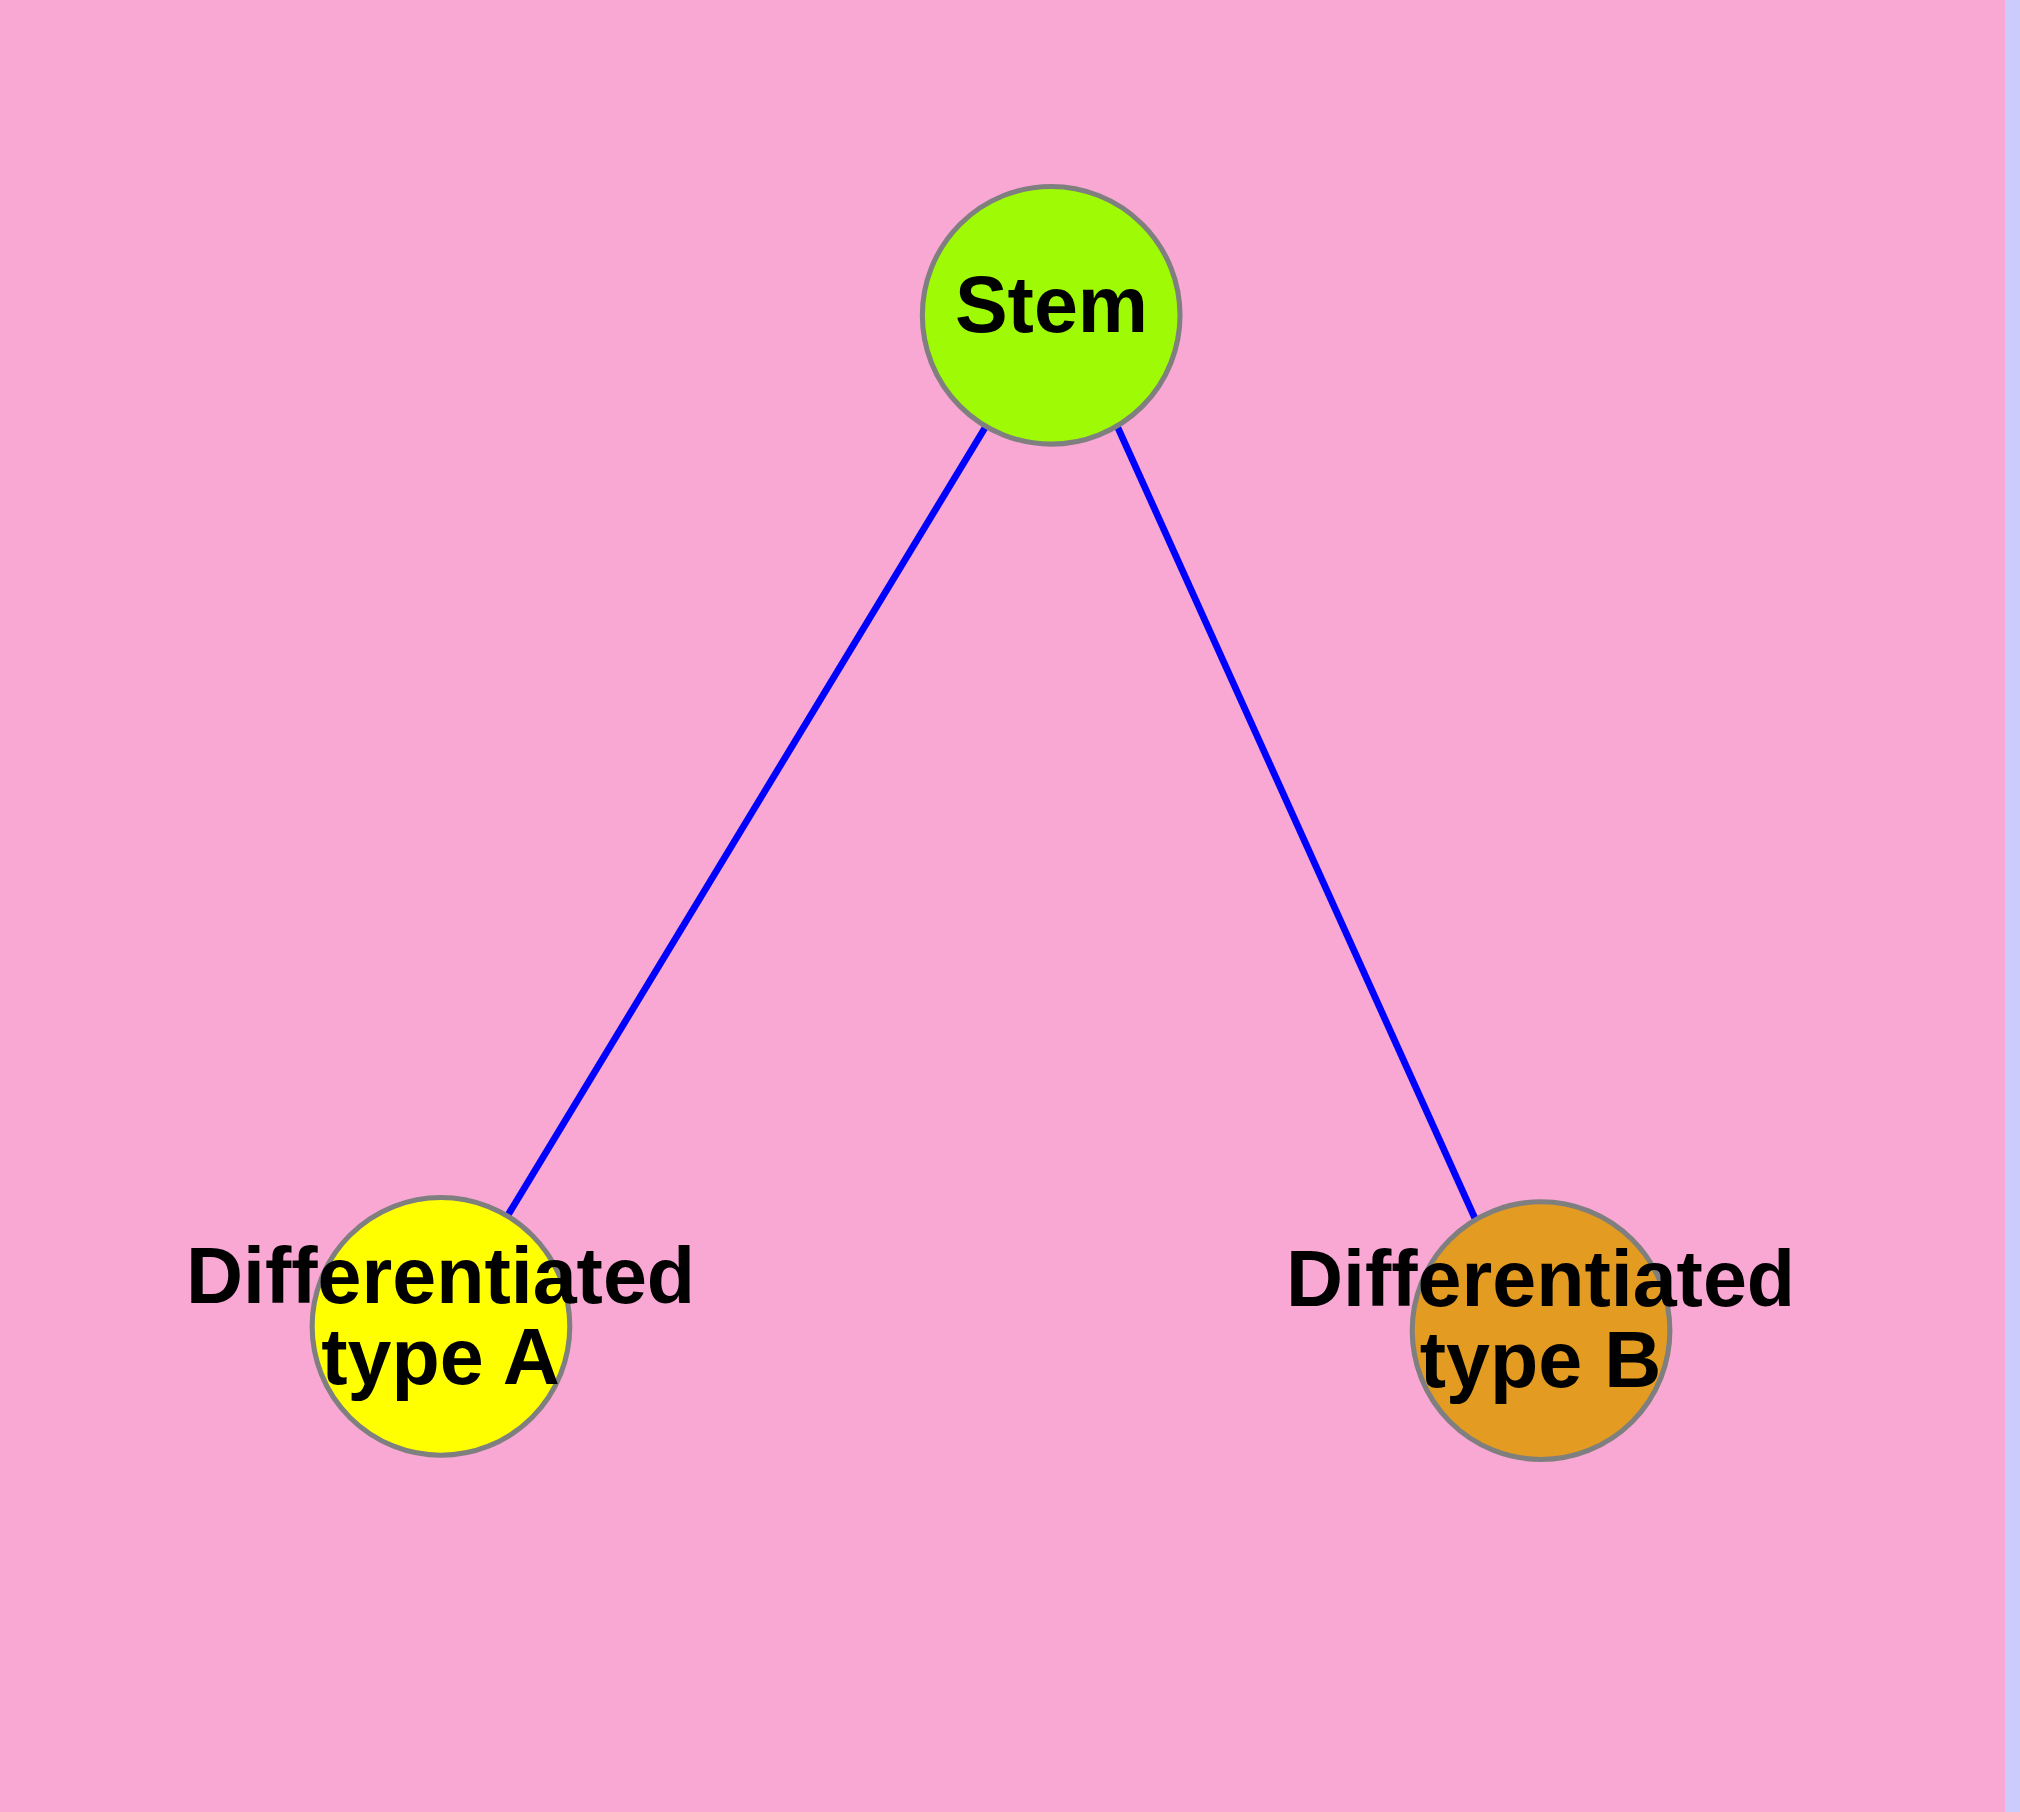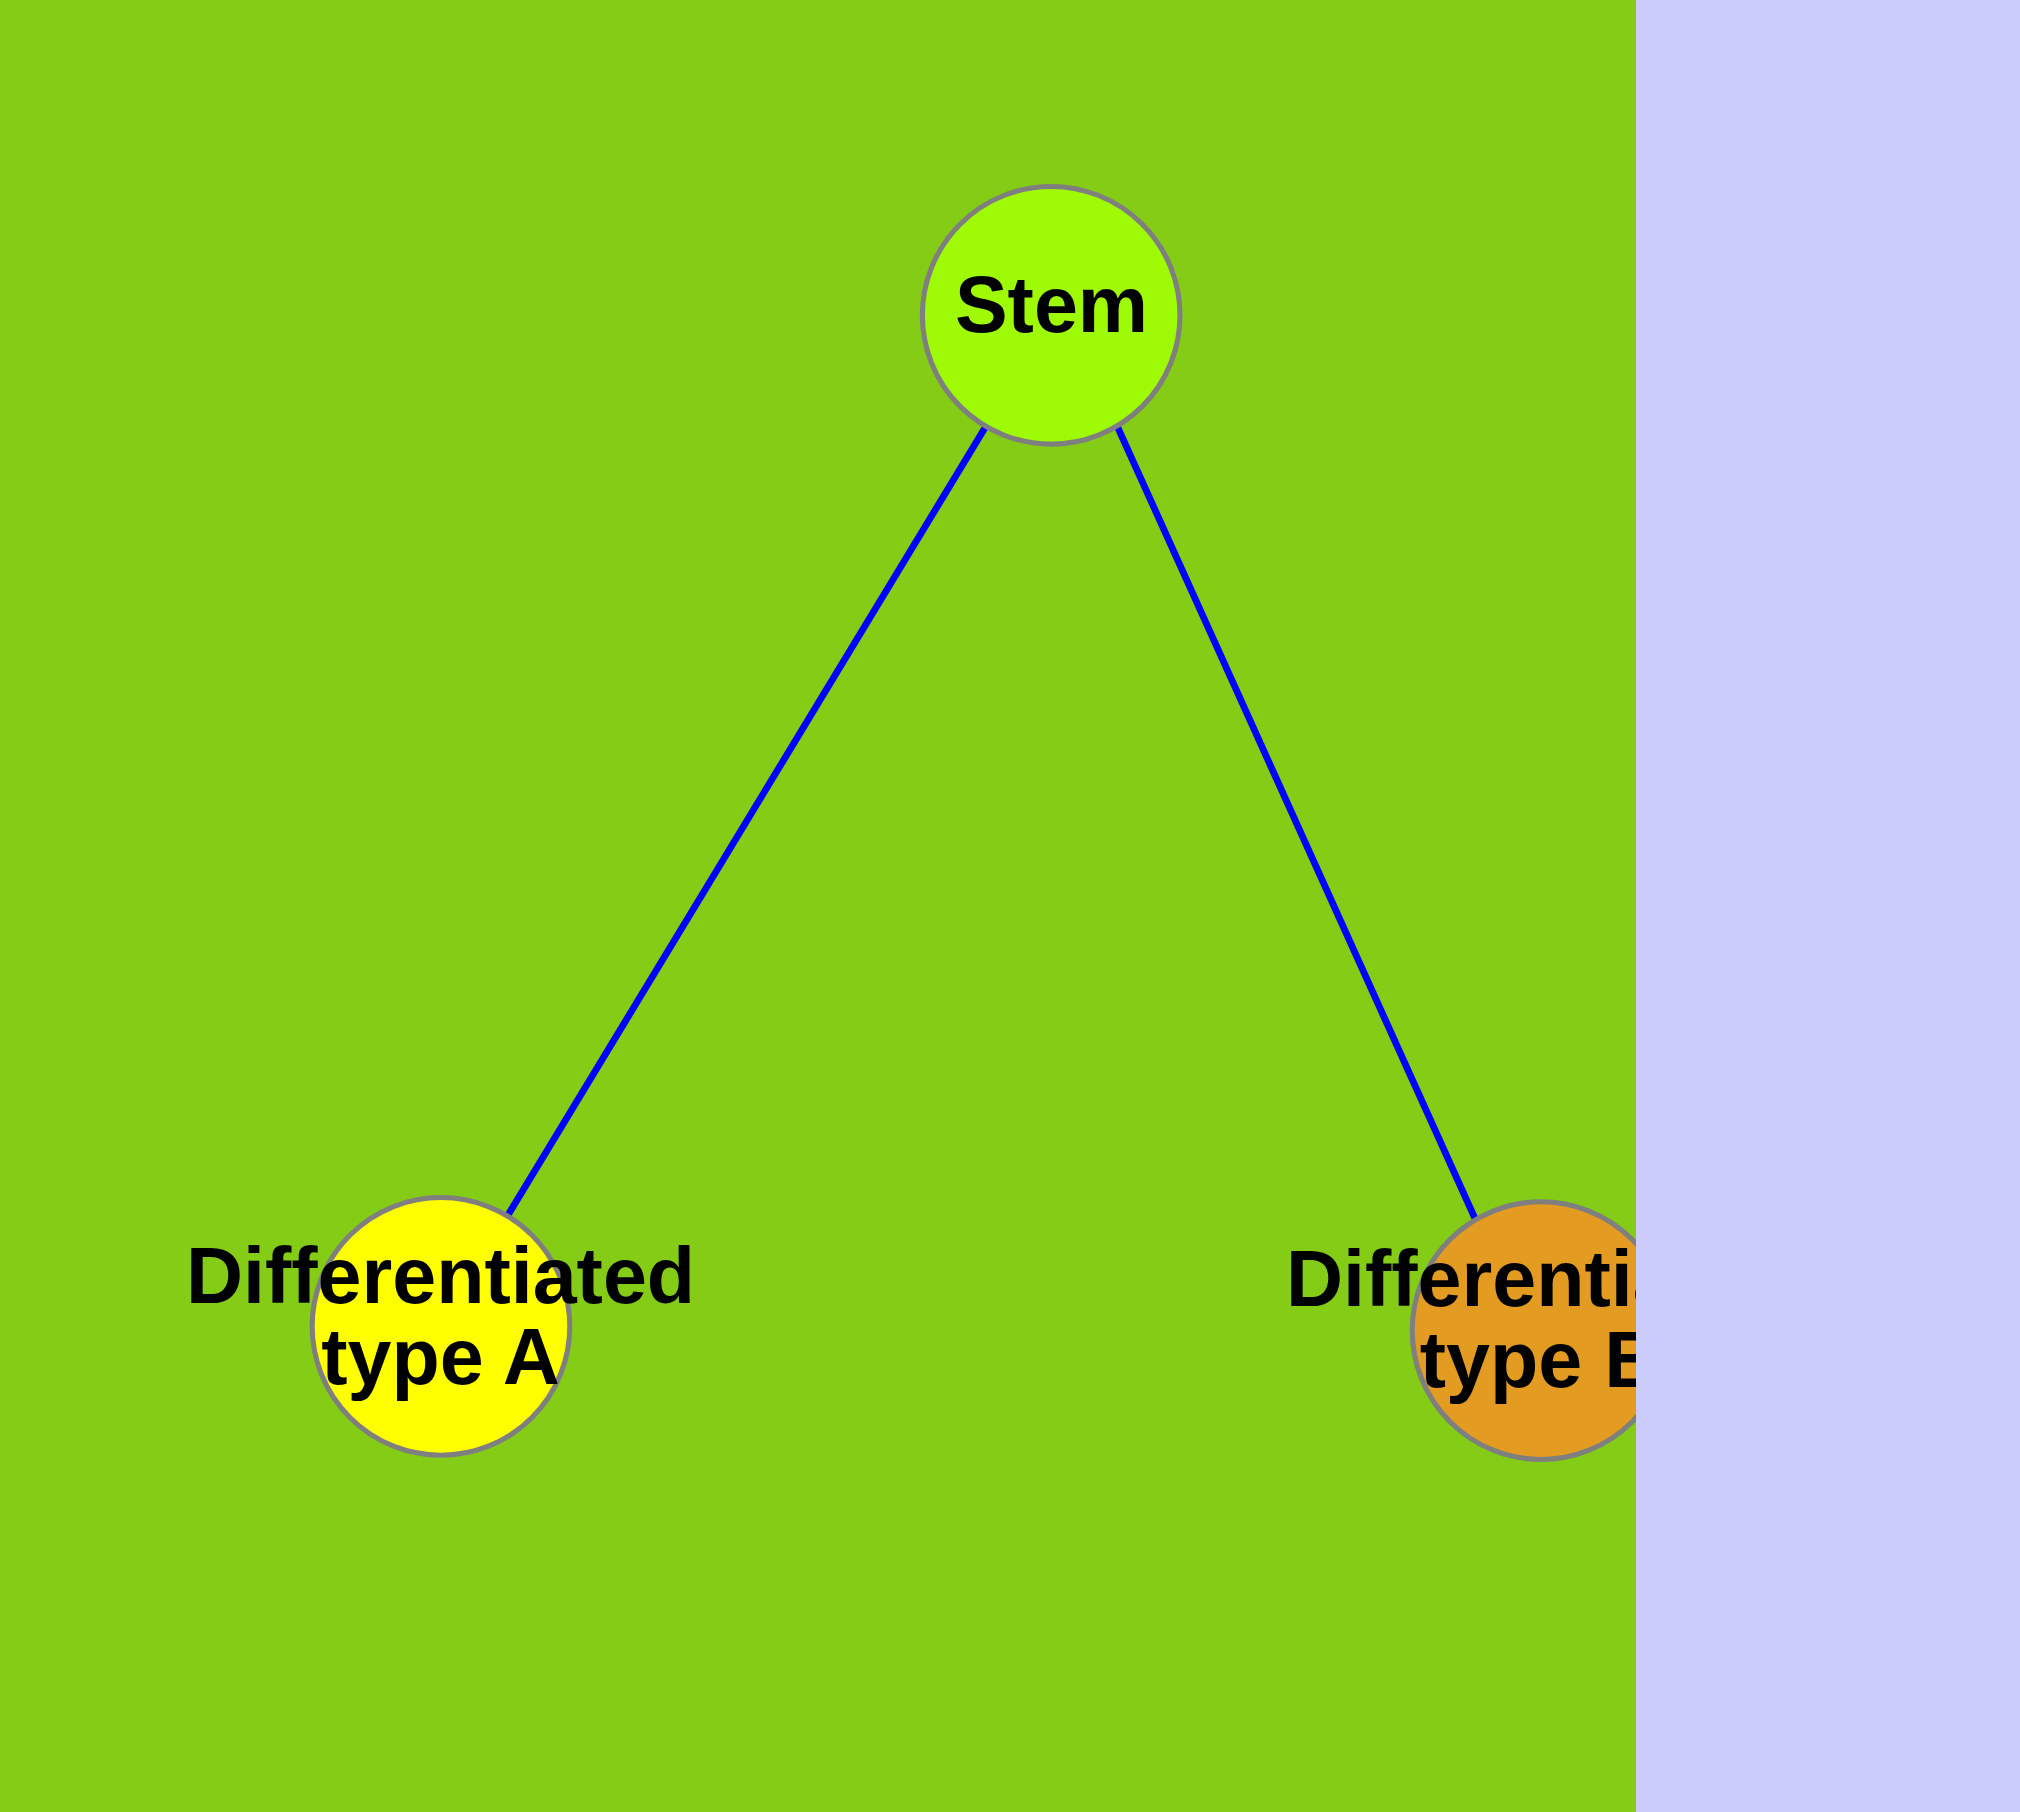--- a/index.html
+++ b/index.html
@@ -47,21 +47,21 @@
   }
   .node-label.typeb {
     left: 1159px;
     top: 1239px;
     width: 763px;
   }
 </style>
 </head>
 <body style="background: rgb(204, 204, 252);">
 
-<div id="canvas" style="background: #84cc16; width: 1636px; height: 1812px;">
+<div id="canvas" style="background: #f9a8d4; width: 2005px; height: 1812px;">
 
   <svg id="graph-svg" viewBox="0 0 2384 2138" xmlns="http://www.w3.org/2000/svg">
     <g>
       <line x1="1163" y1="503" x2="597" y2="1437" stroke="#0000ff" stroke-width="8" stroke-linecap="butt"></line>
       <line x1="1318" y1="503" x2="1742" y2="1442" stroke="#0000ff" stroke-width="8" stroke-linecap="butt"></line>
     </g>
     <g>
       <circle cx="1240" cy="372" r="152" fill="#9efa05" stroke="#7f7f7f" stroke-width="6"></circle>
       <circle cx="520" cy="1565" r="152" fill="#ffff00" stroke="#7f7f7f" stroke-width="6"></circle>
       <circle cx="1818" cy="1570" r="152" fill="#e39b22" stroke="#7f7f7f" stroke-width="6"></circle>

